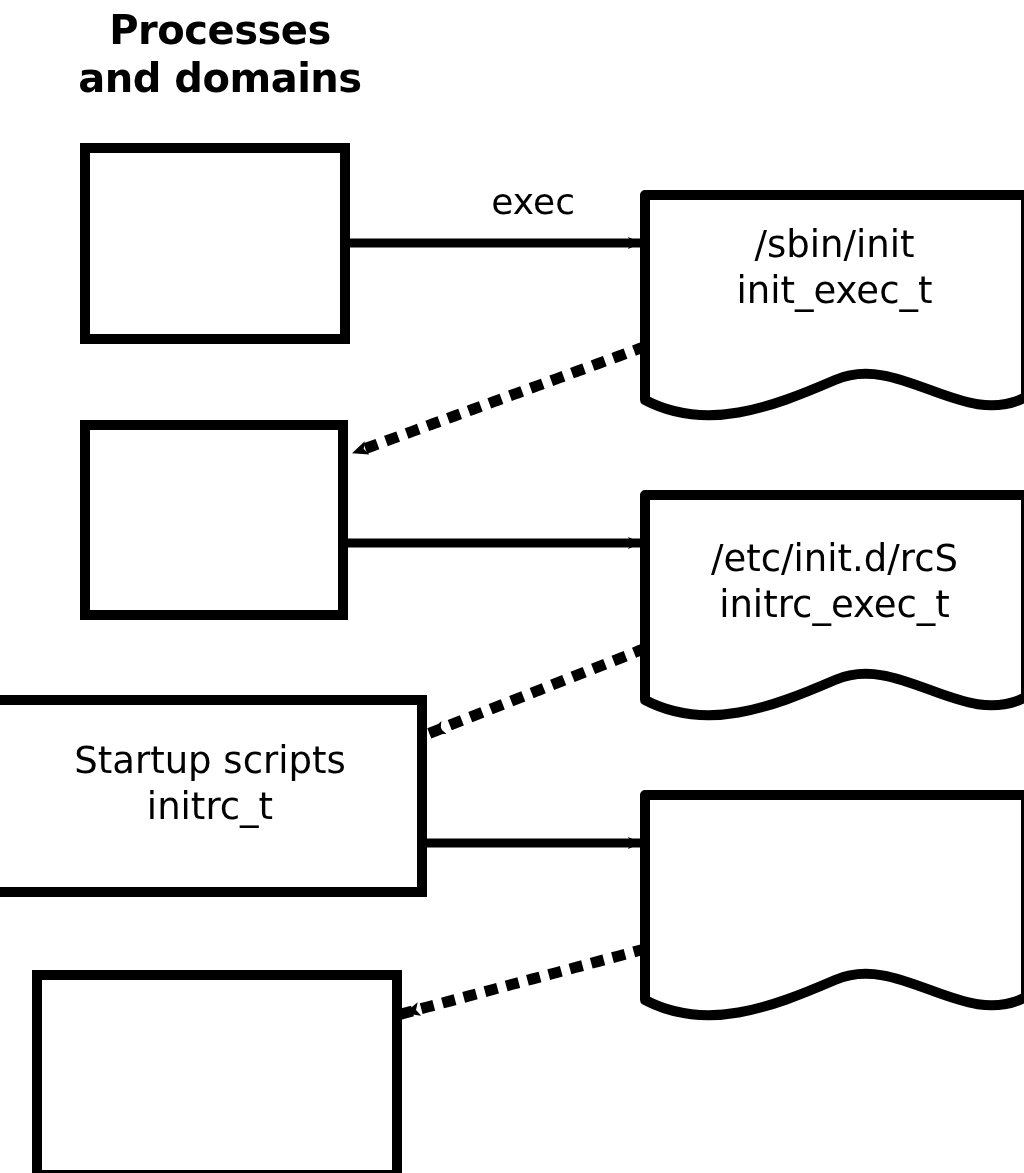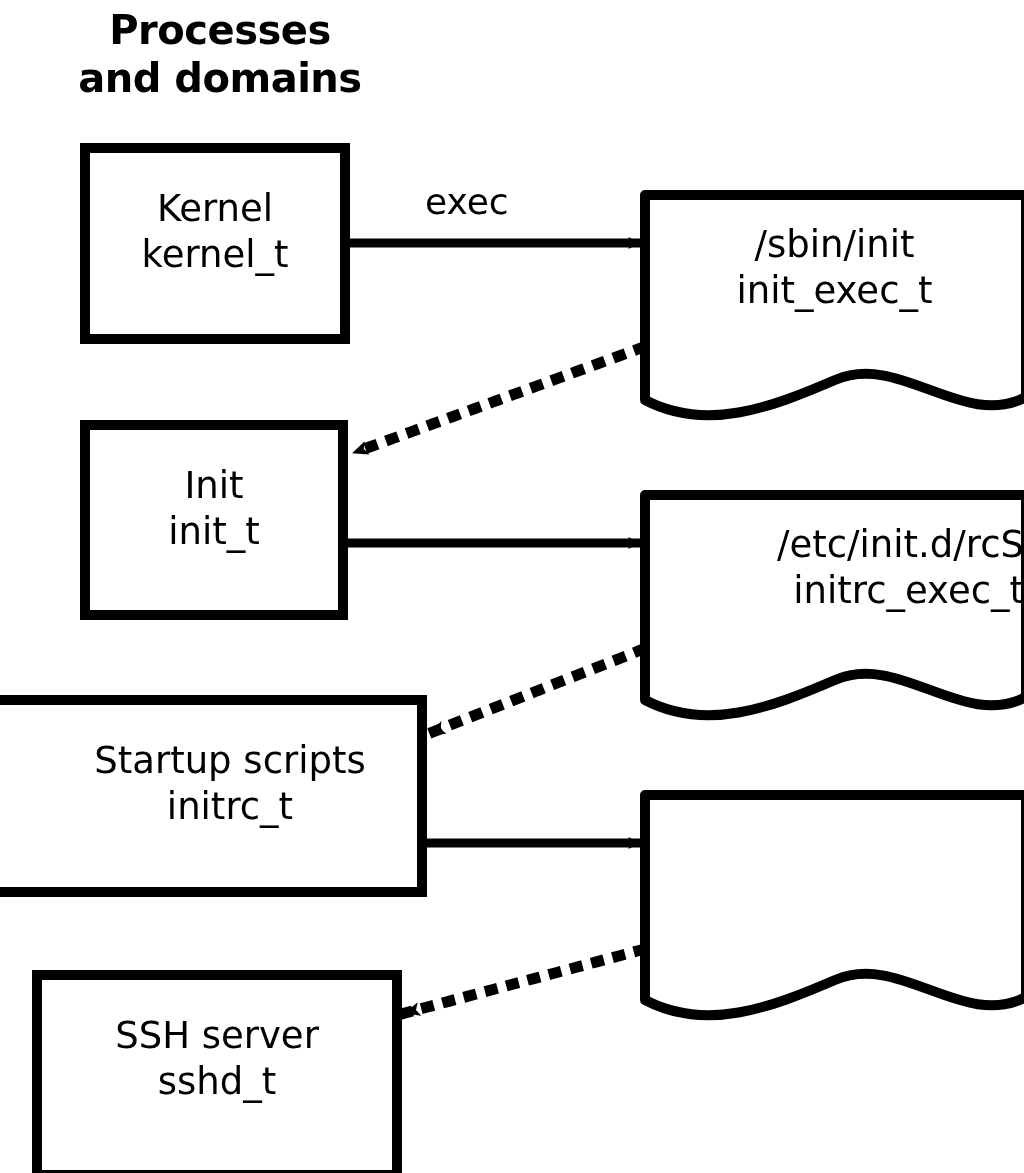--- a/index.html
+++ b/index.html
@@ -50,21 +50,21 @@
     position: absolute;
     text-align: center;
     color: #000000;
     font-size: 37px;
     line-height: 46px;
     white-space: pre-line;
     pointer-events: none;
   }
   .edge-label {
     position: absolute;
-    text-align: left;
+    text-align: right;
     color: #000000;
     font-size: 36px;
     line-height: 40px;
   }
 </style>
 </head>
 <body>
 
 <div id="stage">
 
@@ -105,34 +105,28 @@
 
     <line x1="424" y1="843" x2="641" y2="843" stroke="#000000" stroke-width="9" marker-end="url(#arrowSolid)"></line>
 
     <line x1="641" y1="348" x2="353" y2="453" stroke="#000000" stroke-width="11" stroke-dasharray="2 20" stroke-linecap="square" marker-end="url(#arrowDotted)"></line>
 
     <line x1="641" y1="650" x2="430" y2="733" stroke="#000000" stroke-width="11" stroke-dasharray="2 20" stroke-linecap="square" marker-end="url(#arrowDotted)"></line>
 
     <line x1="641" y1="950" x2="405" y2="1013" stroke="#000000" stroke-width="11" stroke-dasharray="2 20" stroke-linecap="square" marker-end="url(#arrowDotted)"></line>
   </svg>
 
-  <div class="node-label" style="left:85px; top:186px; width:260px;">Kernel
-kernel_t</div>
 
-  <div class="node-label" style="left:85px; top:463px; width:258px;">Init
-init_t</div>
 
-  <div class="node-label" style="left:0px; top:738px; width:420px;margin-left:20px;">Startup scripts
+  <div class="node-label" style="left:0px; top:738px; width:420px;">Startup scripts
 initrc_t</div>
 
-  <div class="node-label" style="left:37px; top:1013px; width:360px;">SSH server
-sshd_t</div>
 
   <div class="node-label" style="left:645px; top:222px; width:379px;">/sbin/init
 init_exec_t</div>
 
-  <div class="node-label" style="left:645px; top:522px; width:379px;text-align:right;">/etc/init.d/rcS
+  <div class="node-label" style="left:645px; top:536px; width:379px;">/etc/init.d/rcS
 initrc_exec_t</div>
 
 
   <div class="edge-label" style="left:425px; top:182px; width:150px;">exec</div>
 
 </div>
 
 </body></html>

